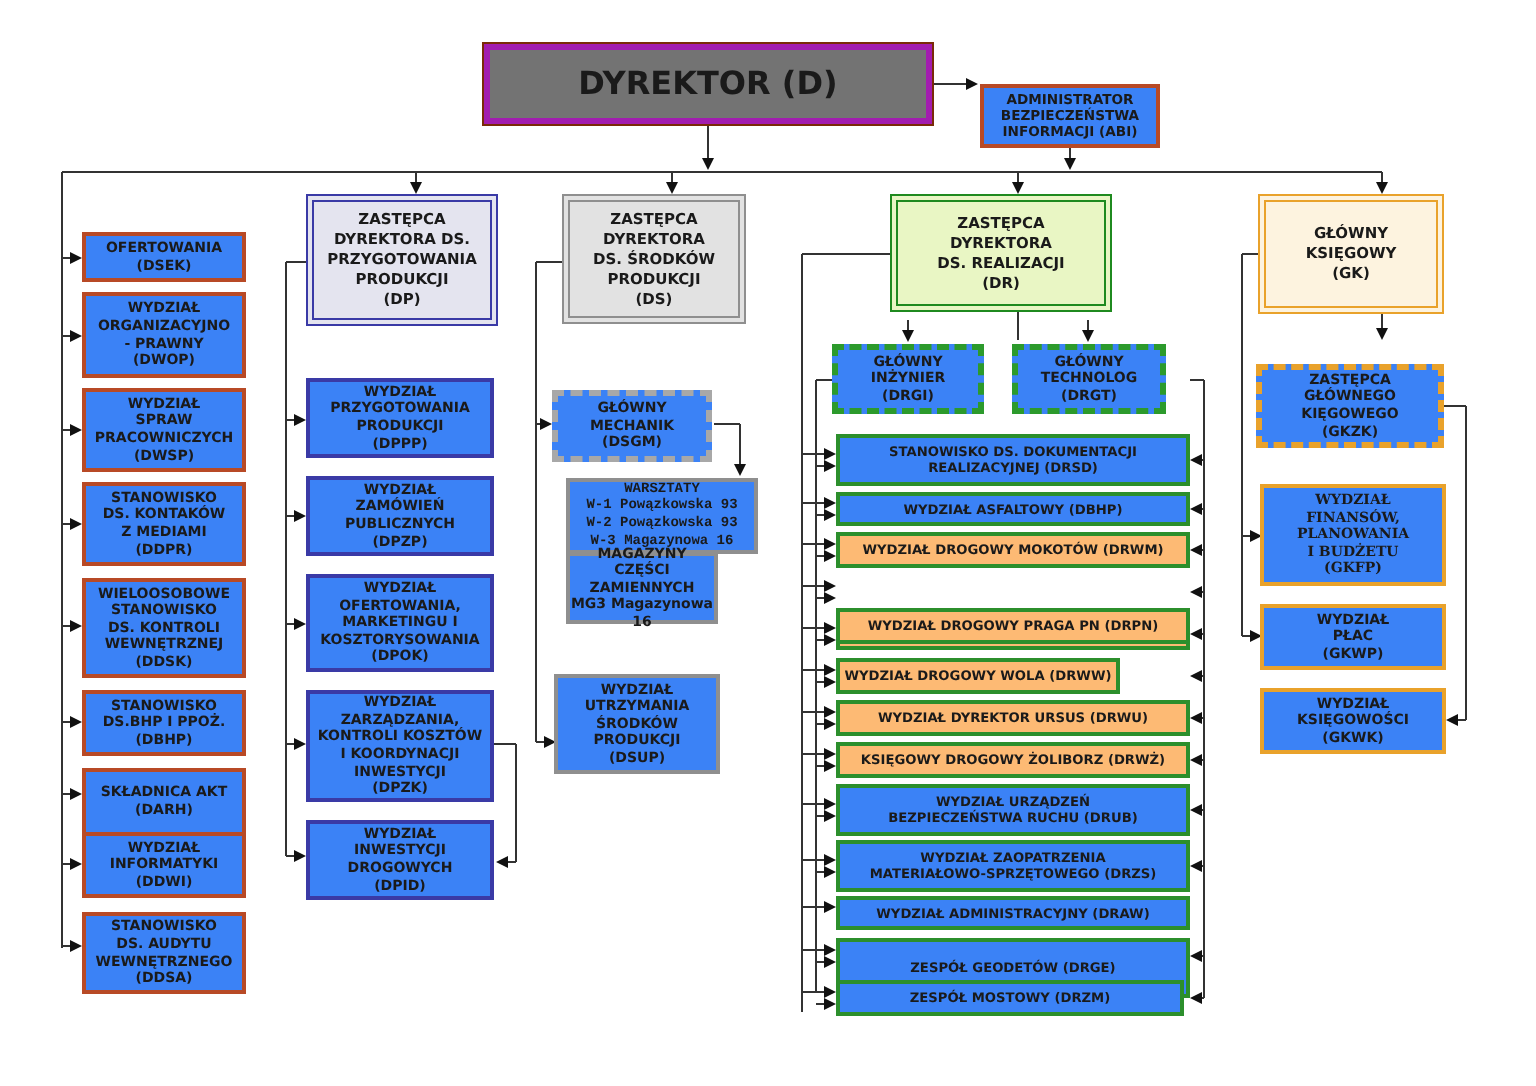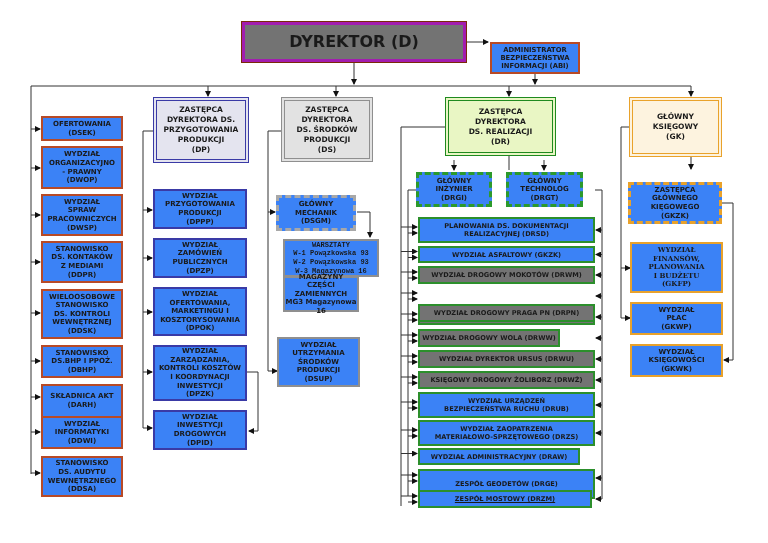--- a/index.html
+++ b/index.html
@@ -12,21 +12,21 @@
          font-size:16px; outline:1px solid #7a2a08; }
   .abi { left:490px; top:42px; width:90px; height:32px; border:2px solid #b84a26; font-size:6.8px; line-height:8.2px; }
   .brown { border:2.5px solid #b84a26; }
   .bluebig { background:#e4e4ef; border:4px double #3a3aa6; outline:1px solid #3a3aa6; outline-offset:-1px; font-size:7.5px; line-height:10px; }
   .blue { border:2.5px solid #3a3aa6; }
   .graybig { background:#e2e2e2; border:4px double #8f8f8f; outline:1px solid #8f8f8f; outline-offset:-1px; font-size:7.5px; line-height:10px; }
   .gray { border:2.5px solid #8f8f8f; }
   .graydash { border:3px dashed #a8a8a8; }
   .greenbig { background:#e9f6c4; border:4px double #1f8a1f; outline:1px solid #1f8a1f; outline-offset:-1px; font-size:7.5px; line-height:10px; }
   .green { border:2.5px solid #2c8f2c; }
-  .greenfill { background:#737373; }
+  .greenfill { background:#fdba74; }
   .greendash { border:3px dashed #2c9a2c; }
   .orangebig { background:#fdf3df; border:4px double #e9a22b; outline:1px solid #e9a22b; outline-offset:-1px; font-size:7.5px; line-height:10px; }
   .orange { border:2.5px solid #e9a22b; }
   .orangedash { border:3px dashed #e9a22b; }
   .serif { font-family:"DejaVu Serif", serif; }
   svg.lines { position:absolute; left:0; top:0; }
 </style>
 </head>
 <body>
 
@@ -281,25 +281,25 @@
 INŻYNIER
 (DRGI)</span>
   </div>
 <div class="box greendash" style="left:506px;top:172px;width:77px;height:35px;">
     <span>GŁÓWNY
 TECHNOLOG
 (DRGT)</span>
   </div>
 <div id="dr-units">
     <div class="box green" style="left: 418px; top: 217px; width: 177px; height: 26px; font-size: 6.6px; line-height: 8px;">
-      <span>PLANOWANIA DS. DOKUMENTACJI
+      <span>STANOWISKO DS. DOKUMENTACJI
 REALIZACYJNEJ (DRSD)</span>
     </div>
     <div class="box green" style="left: 418px; top: 246px; width: 177px; height: 17px; font-size: 6.6px; line-height: 8px;">
-      <span>WYDZIAŁ ASFALTOWY (GKZK)</span>
+      <span>WYDZIAŁ ASFALTOWY (DBHP)</span>
     </div>
     <div class="box green greenfill" style="left: 418px; top: 266px; width: 177px; height: 18px; font-size: 6.6px; line-height: 8px;">
       <span>WYDZIAŁ DROGOWY MOKOTÓW (DRWM)</span>
     </div>
     <div class="box green greenfill" style="left: 418px; top: 287px; width: 177px; height: 18px; font-size: 6.6px; line-height: 8px; margin-top: 20px;">
       <span>WYDZIAŁ DROGOWY PRAGA PD (DRPD)</span>
     </div>
     <div class="box green greenfill" style="left: 418px; top: 304px; width: 177px; height: 18px; font-size: 6.6px; line-height: 8px;">
       <span>WYDZIAŁ DROGOWY PRAGA PN (DRPN)</span>
     </div>
@@ -313,27 +313,27 @@
       <span>KSIĘGOWY DROGOWY ŻOLIBORZ (DRWŻ)</span>
     </div>
     <div class="box green" style="left: 418px; top: 392px; width: 177px; height: 26px; font-size: 6.6px; line-height: 8px;">
       <span>WYDZIAŁ URZĄDZEŃ
 BEZPIECZEŃSTWA RUCHU (DRUB)</span>
     </div>
     <div class="box green" style="left: 418px; top: 420px; width: 177px; height: 26px; font-size: 6.6px; line-height: 8px;">
       <span>WYDZIAŁ ZAOPATRZENIA
 MATERIAŁOWO-SPRZĘTOWEGO (DRZS)</span>
     </div>
-    <div class="box green" style="left: 418px; top: 448px; width: 162px; height: 17px; font-size: 6.6px; line-height: 8px;">
+    <div class="box green" style="left: 418px; top: 448px; width: 177px; height: 17px; font-size: 6.6px; line-height: 8px;">
       <span>WYDZIAŁ ADMINISTRACYJNY (DRAW)</span>
     </div>
     <div class="box green" style="left: 418px; top: 469px; width: 177px; height: 30px; font-size: 6.6px; line-height: 8px;">
       <span>ZESPÓŁ GEODETÓW (DRGE)</span>
     </div>
-    <div class="box green" style="left: 418px; top: 490px; width: 174px; height: 18px; font-size: 6.6px; line-height: 8px; text-decoration: underline;">
+    <div class="box green" style="left: 418px; top: 490px; width: 174px; height: 18px; font-size: 6.6px; line-height: 8px;">
       <span>ZESPÓŁ MOSTOWY (DRZM)</span>
     </div>
   </div>
 
 <div class="box orangebig" style="left:629px;top:97px;width:93px;height:60px;">
     <span>GŁÓWNY
 KSIĘGOWY
 (GK)</span>
   </div>
 <div class="box orangedash" style="left:628px;top:182px;width:94px;height:42px;">

